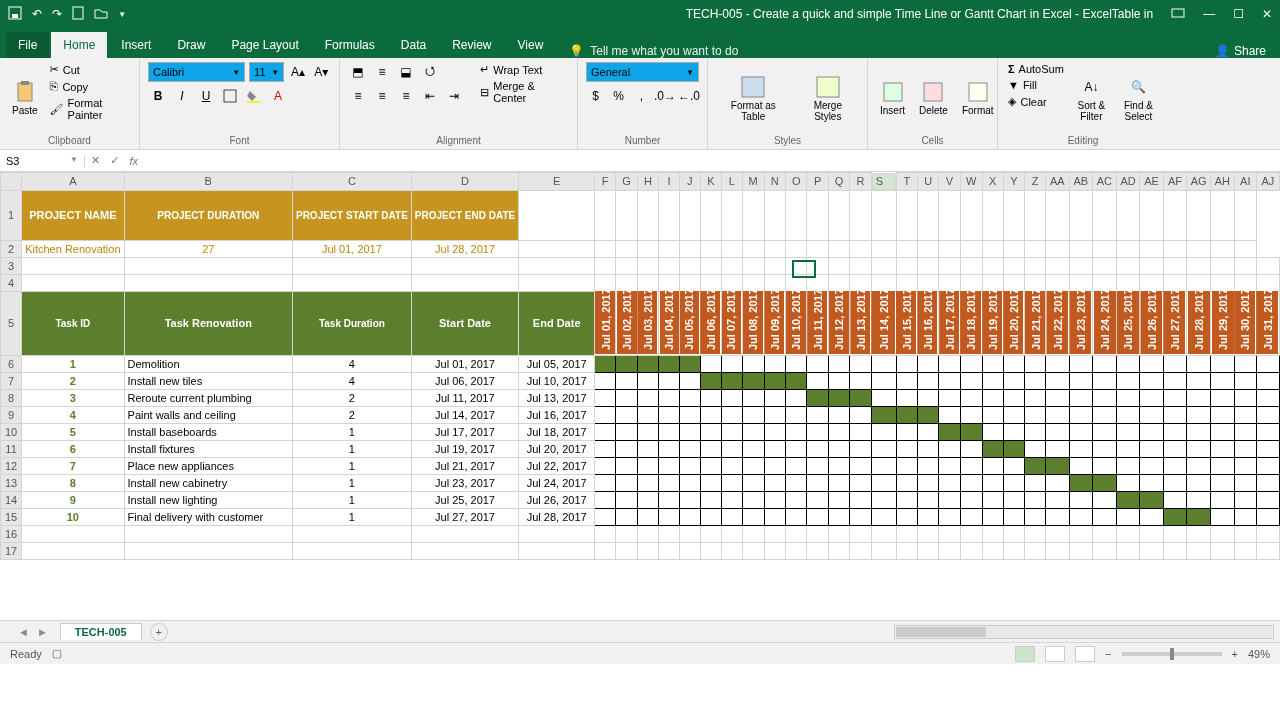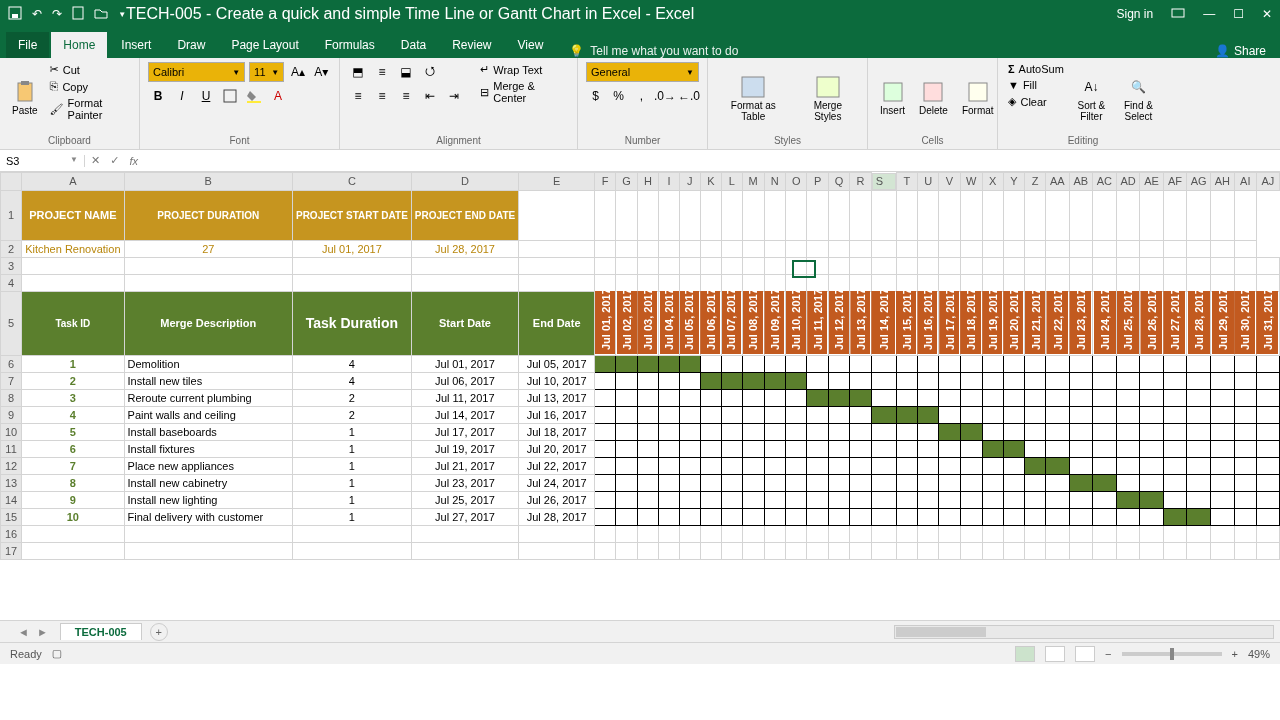--- a/index.html
+++ b/index.html
@@ -1,39 +1,39 @@
 <!DOCTYPE html>
 <html><head>
 <meta charset="utf-8">
 <style>
 *{box-sizing:border-box;margin:0;padding:0;font-family:"Segoe UI",Arial,sans-serif}
 body{background:#fff;width:1280px;height:720px;overflow:hidden;font-size:12px}
 .titlebar{background:#0c6b3d;height:28px;color:#fff;display:flex;align-items:center;padding:0 8px}
 .qat{display:flex;gap:10px;align-items:center}
 .qat span{cursor:pointer}
-.title{flex:1;text-align:left;font-size:16px}
+.title{flex:1;text-align:right;font-size:12px}
 .wctrl{display:flex;gap:18px;align-items:center}
 .tabs{background:#0c6b3d;height:30px;display:flex;align-items:end;padding:0 6px;gap:2px;color:#fff}
 .tab{padding:6px 12px;font-size:12px;cursor:pointer}
 .tab.file{background:#0a5a33}
 .tab.active{background:#f1f1f1;color:#0c6b3d}
 .tellme{display:flex;align-items:center;gap:6px;font-size:12px;opacity:.9;margin-left:12px}
 .share{margin-left:auto;display:flex;align-items:center;gap:4px;font-size:12px;padding-right:8px}
 .ribbon{background:#f1f1f1;height:92px;display:flex;border-bottom:1px solid #d4d4d4}
 .group{border-right:1px solid #d4d4d4;padding:4px 8px 2px;display:flex;flex-direction:column;justify-content:space-between}
 .glabel{text-align:center;font-size:10px;color:#666;padding-bottom:1px}
 .gtop{display:flex;gap:6px;flex:1}
 .vbtn{display:flex;flex-direction:column;align-items:center;justify-content:center;gap:2px;cursor:pointer;padding:2px 4px}
 .vbtn .ico{width:22px;height:22px;display:flex;align-items:center;justify-content:center}
 .vbtn .lbl{font-size:10px;text-align:center;line-height:11px}
 .stack{display:flex;flex-direction:column;gap:2px;font-size:11px}
 .stack div{cursor:pointer;display:flex;align-items:center;gap:4px;padding:1px 2px}
 .fontbox{display:flex;flex-direction:column;gap:4px}
 .frow{display:flex;gap:4px;align-items:center}
-.sel{background:#eab308;border:1px solid #ababab;height:20px;font-size:11px;padding:0 4px;display:flex;align-items:center;justify-content:space-between}
+.sel{background:#0ea5e9;border:1px solid #ababab;height:20px;font-size:11px;padding:0 4px;display:flex;align-items:center;justify-content:space-between}
 .ibtn{width:20px;height:20px;display:flex;align-items:center;justify-content:center;cursor:pointer;font-size:12px}
 .namebox{background:#fff;height:22px;border-bottom:1px solid #d4d4d4;display:flex;align-items:center;font-size:11px}
 .nref{width:85px;border-right:1px solid #d4d4d4;padding:0 6px;display:flex;justify-content:space-between}
 .fbar{flex:1;display:flex;align-items:center;padding:0 6px;gap:10px;color:#777}
 .sheet{position:relative;height:448px;background:#fff;overflow:hidden}
 table.grid{border-collapse:collapse;table-layout:fixed}
 table.grid td,table.grid th{border:1px solid #d4d4d4;height:17px;font-size:11px;padding:0 3px;white-space:nowrap;overflow:hidden}
 .colhdr th{background:#e6e6e6;font-weight:normal;height:20px;text-align:center;color:#555}
 .colhdr th.sel{background:#d3e5d3}
 .rowhdr{background:#e6e6e6;text-align:center;color:#555;width:22px}
@@ -76,21 +76,21 @@
     <span><svg width="12" height="14">
           <rect x="1" y="1" width="10" height="12" fill="none" stroke="#fff"></rect>
         </svg></span>
     <span><svg width="14" height="12">
           <path d="M1 3h5l2 2h5v6H1z" fill="none" stroke="#fff"></path>
         </svg></span>
     <span style="font-size:8px">▼</span>
   </div>
   <div class="title">TECH-005  -  Create a quick and simple Time Line or Gantt Chart in Excel  -  Excel</div>
   <div class="wctrl">
-    <span>Sign in</span>
+    <span>Table in</span>
     <span><svg width="14" height="10">
           <rect x="1" y="1" width="12" height="8" fill="none" stroke="#fff"></rect>
         </svg></span>
     <span>—</span>
     <span>☐</span>
     <span>✕</span>
   </div>
 </div>
 
 <div class="tabs">
@@ -514,22 +514,22 @@
           <td></td>
           <td></td>
           <td></td>
           <td></td>
           <td></td>
           <td></td>
         </tr>
         <tr>
           <td class="rowhdr">5</td>
           <td class="grnhdr" style="height:64px;font-size:10px">Task ID</td>
-          <td class="grnhdr">Merge Description</td>
-          <td class="grnhdr" style="font-size:14px">Task Duration</td>
+          <td class="grnhdr">Task Renovation</td>
+          <td class="grnhdr" style="font-size:10px">Task Duration</td>
           <td class="grnhdr">Start Date</td>
           <td class="grnhdr">End Date</td>
           <td class="ornhdr datecell">Jul 01, 2017</td>
           <td class="ornhdr datecell">Jul 02, 2017</td>
           <td class="ornhdr datecell">Jul 03, 2017</td>
           <td class="ornhdr datecell">Jul 04, 2017</td>
           <td class="ornhdr datecell">Jul 05, 2017</td>
           <td class="ornhdr datecell">Jul 06, 2017</td>
           <td class="ornhdr datecell">Jul 07, 2017</td>
           <td class="ornhdr datecell">Jul 08, 2017</td>

